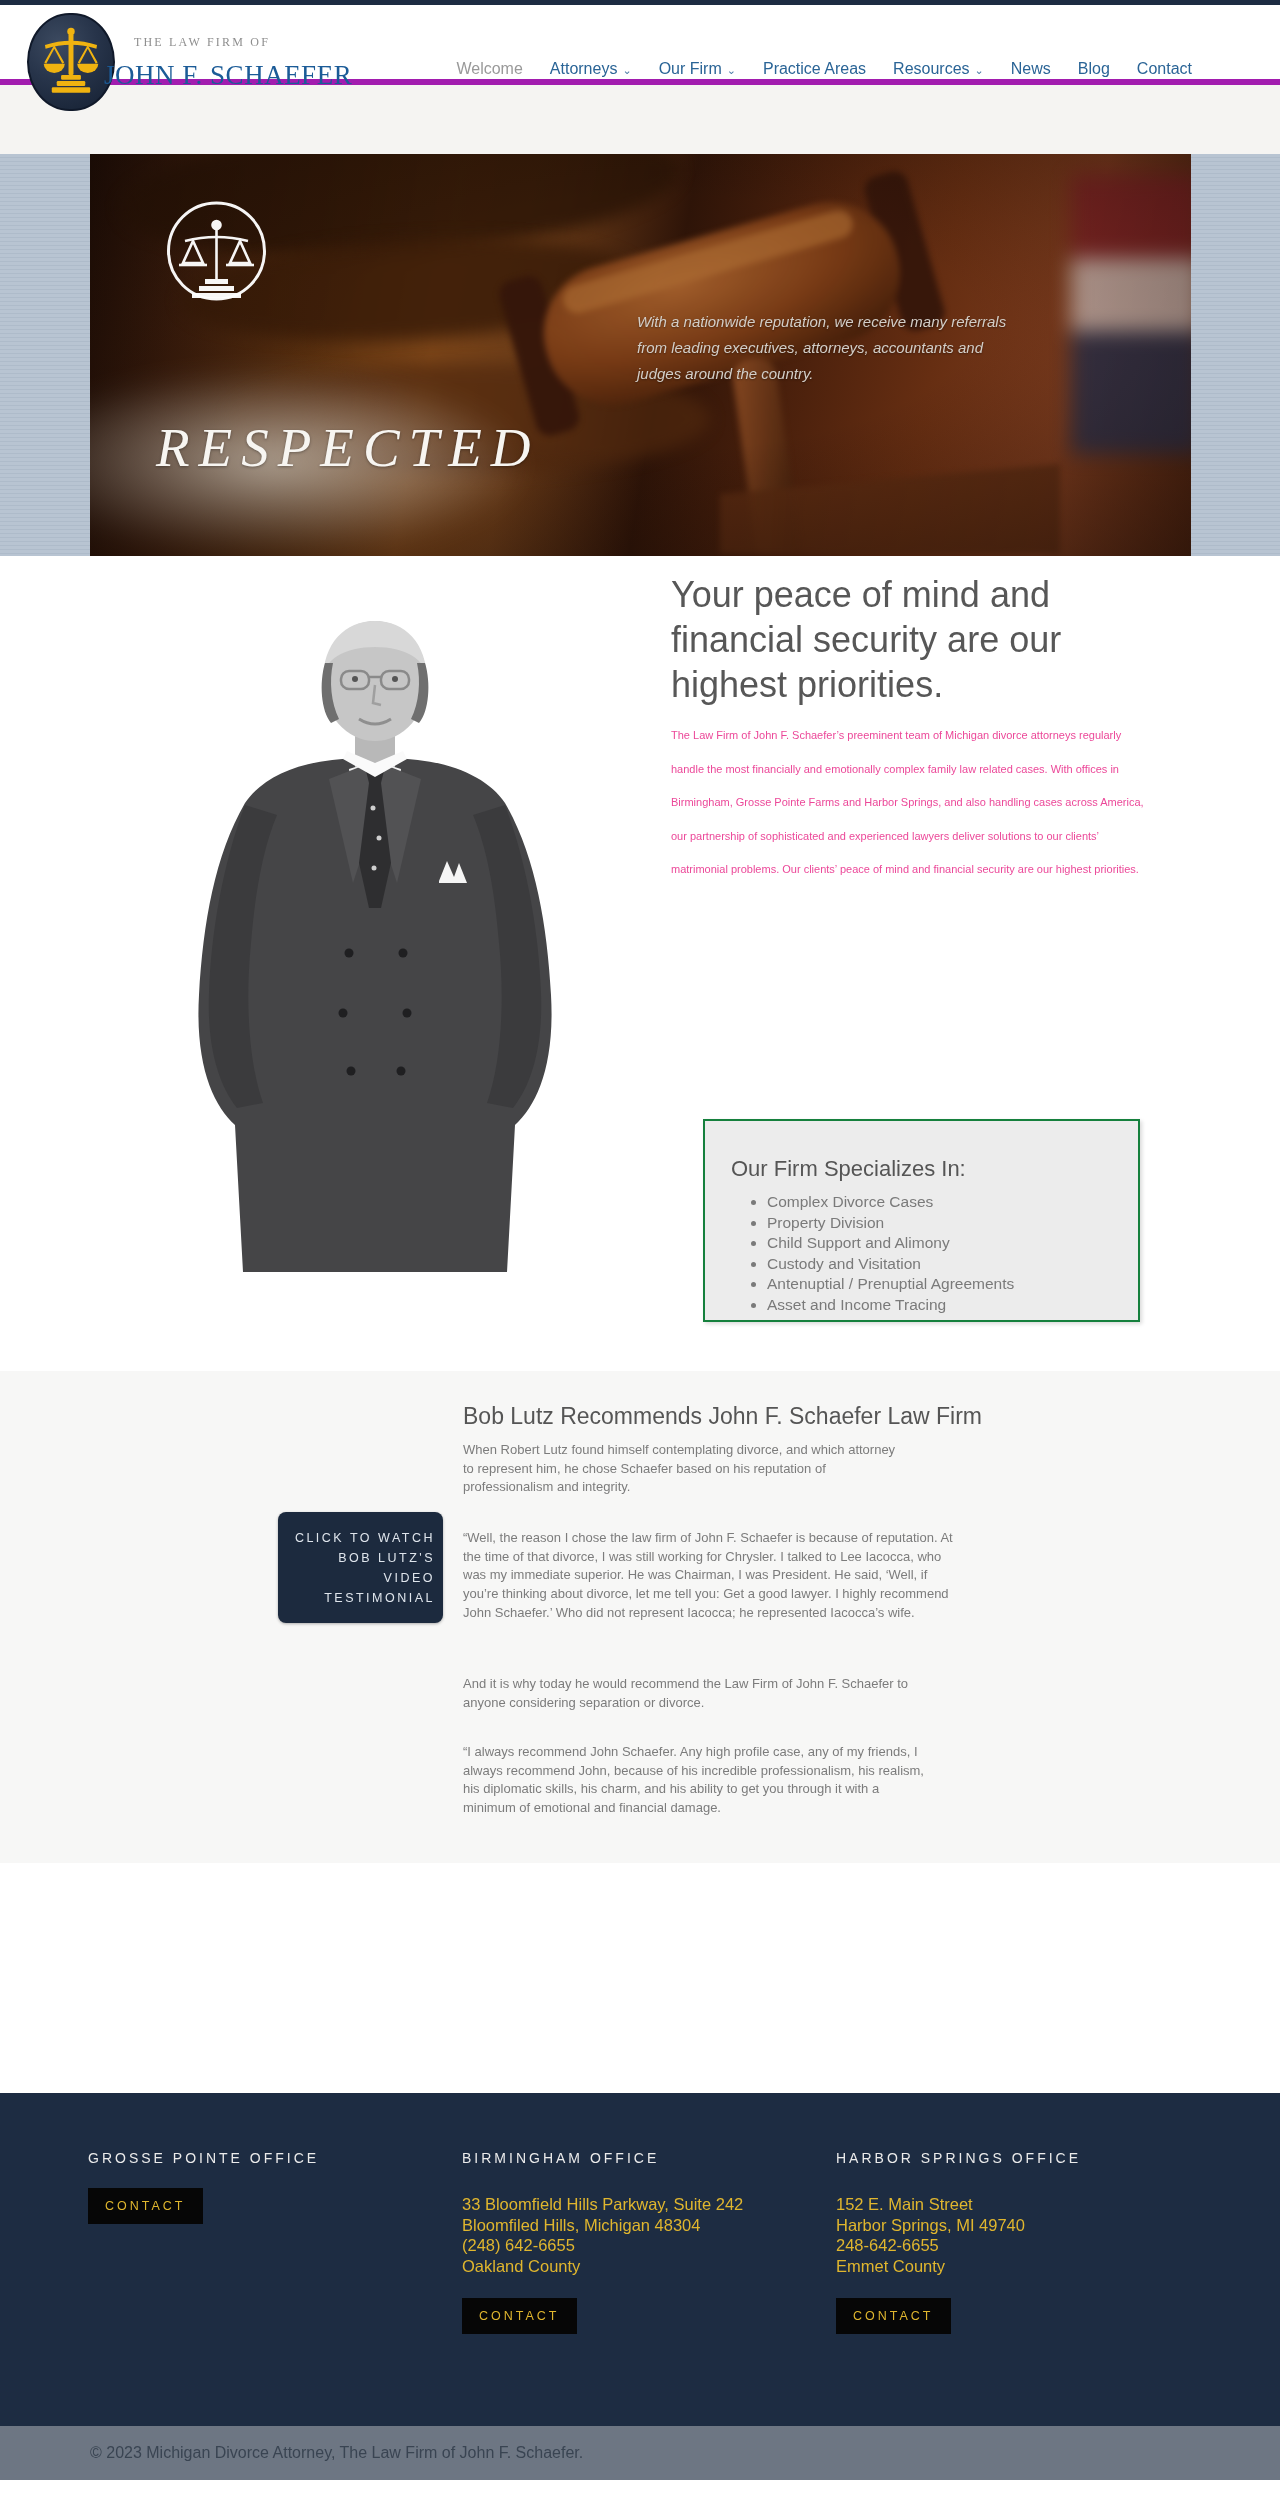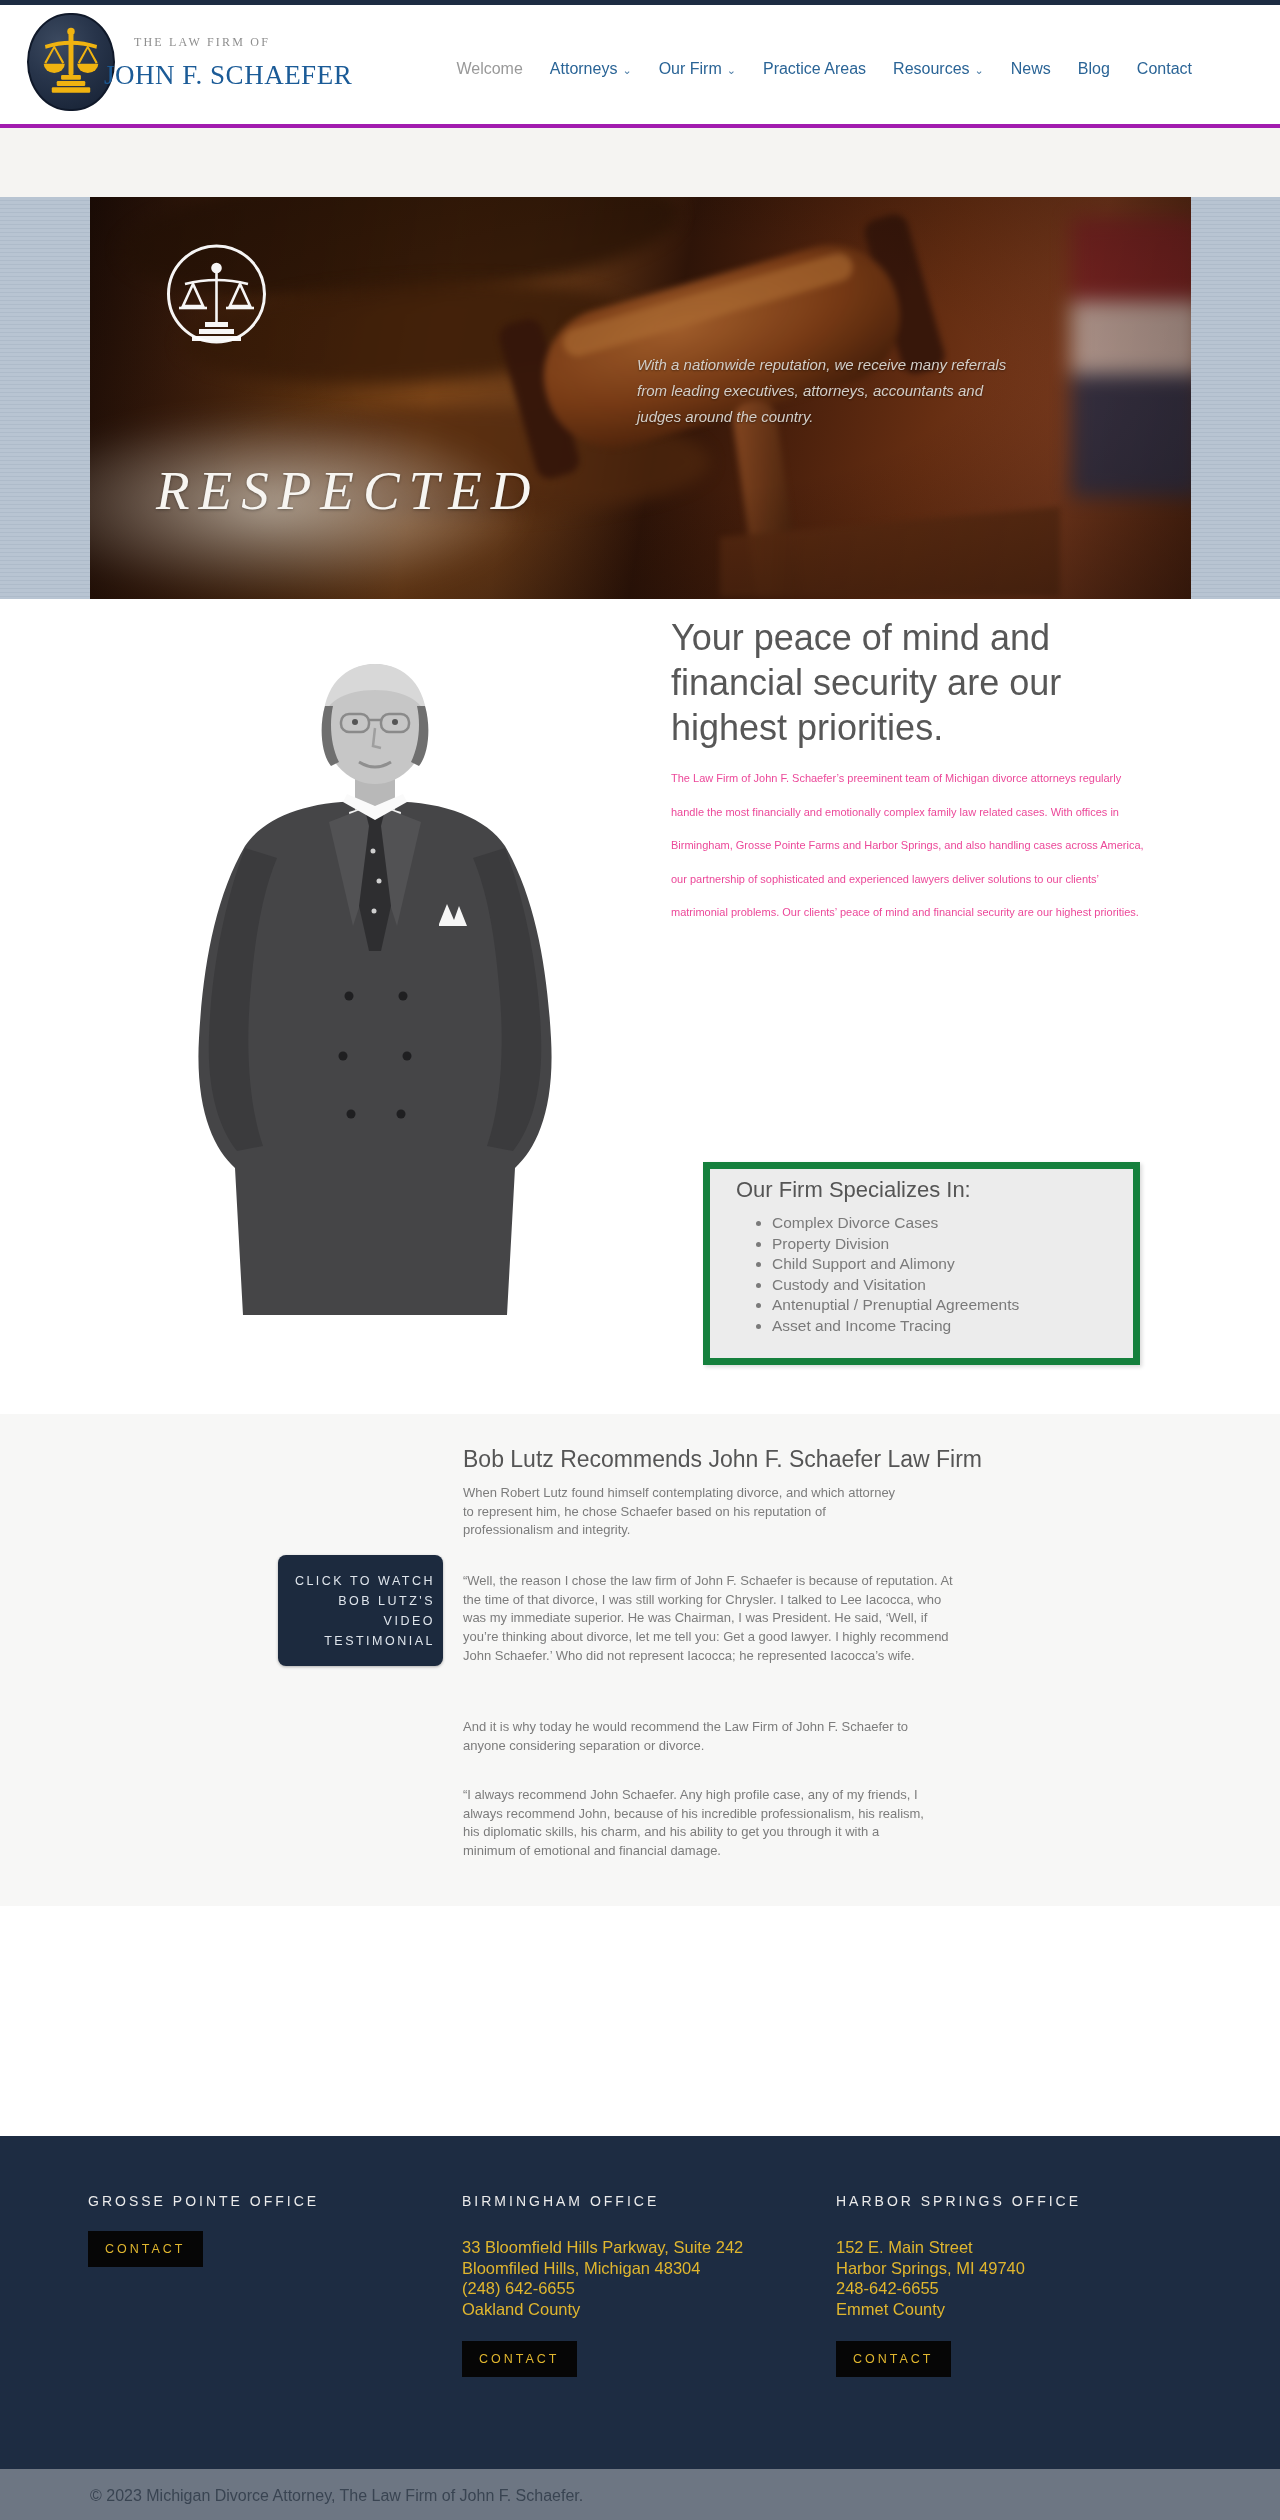--- a/index.html
+++ b/index.html
@@ -5,21 +5,21 @@
   * { margin:0; padding:0; box-sizing:border-box; }
   html,body { width:1280px; }
   body {
     font-family:"Liberation Sans", sans-serif;
     background:#ffffff; color:#666;
     width:1280px; height:2520px; overflow:hidden; position:relative;
   }
 
   
   .topbar { height:5px; background:#1d2c42; }
-  .header { height:123px; background:#fff; border-bottom:4px solid #a21caf; position:relative; }
+  .header { height:80px; background:#fff; border-bottom:6px solid #a21caf; position:relative; }
   .logo-badge {
     position:absolute; left:27px; top:8px; width:88px; height:98px;
     background:radial-gradient(circle at 35% 30%, #3c4a60 0%, #27344a 45%, #141f31 100%);
     border-radius:50% / 52%; border:2px solid #10192a;
     display:flex; align-items:center; justify-content:center; cursor:pointer;
   }
   .logo-text { position:absolute; left:104px; top:30px; width:196px; text-align:center; cursor:pointer; }
   .firm-tagline {
     font-family:"Liberation Serif", serif; font-size:12px; letter-spacing:2.2px;
     color:#8e8e8e; white-space:nowrap;
@@ -76,22 +76,22 @@
   }
 
   
   .main { height:815px; position:relative; background:#fff; }
   .portrait { position:absolute; left:153px; top:7px; width:444px; height:709px; }
   .intro-col { position:absolute; left:671px; top:16px; width:500px; }
   .intro-heading { font-size:36px; line-height:45px; color:#575757; width:460px; }
   .intro-body { margin-top:12px; font-size:11px; line-height:33.5px; color:#ec4899; width:485px; }
   .spec-box {
     position:absolute; left:703px; top:563px; width:437px; height:203px;
-    background:#ececec; border:7px solid #15803d; box-shadow:2px 2px 4px rgba(0,0,0,.15);
-    padding:8px 26px;
+    background:#ececec; border:2px solid #15803d; box-shadow:2px 2px 4px rgba(0,0,0,.15);
+    padding:35px 26px;
   }
   .spec-title { font-size:22px; color:#555; }
   .spec-list { margin-top:10px; padding-left:36px; }
   .spec-list li { font-size:15.5px; line-height:20.5px; color:#7a7a7a; }
 
   
   .testimonial { height:492px; position:relative; background:#f7f7f6; }
   .t-heading { position:absolute; left:463px; top:32px; font-size:23px; color:#555; }
   .t-intro { position:absolute; left:463px; top:70px; width:440px; font-size:13px; line-height:18.5px; color:#7c7c7c; }
   .video-btn {

